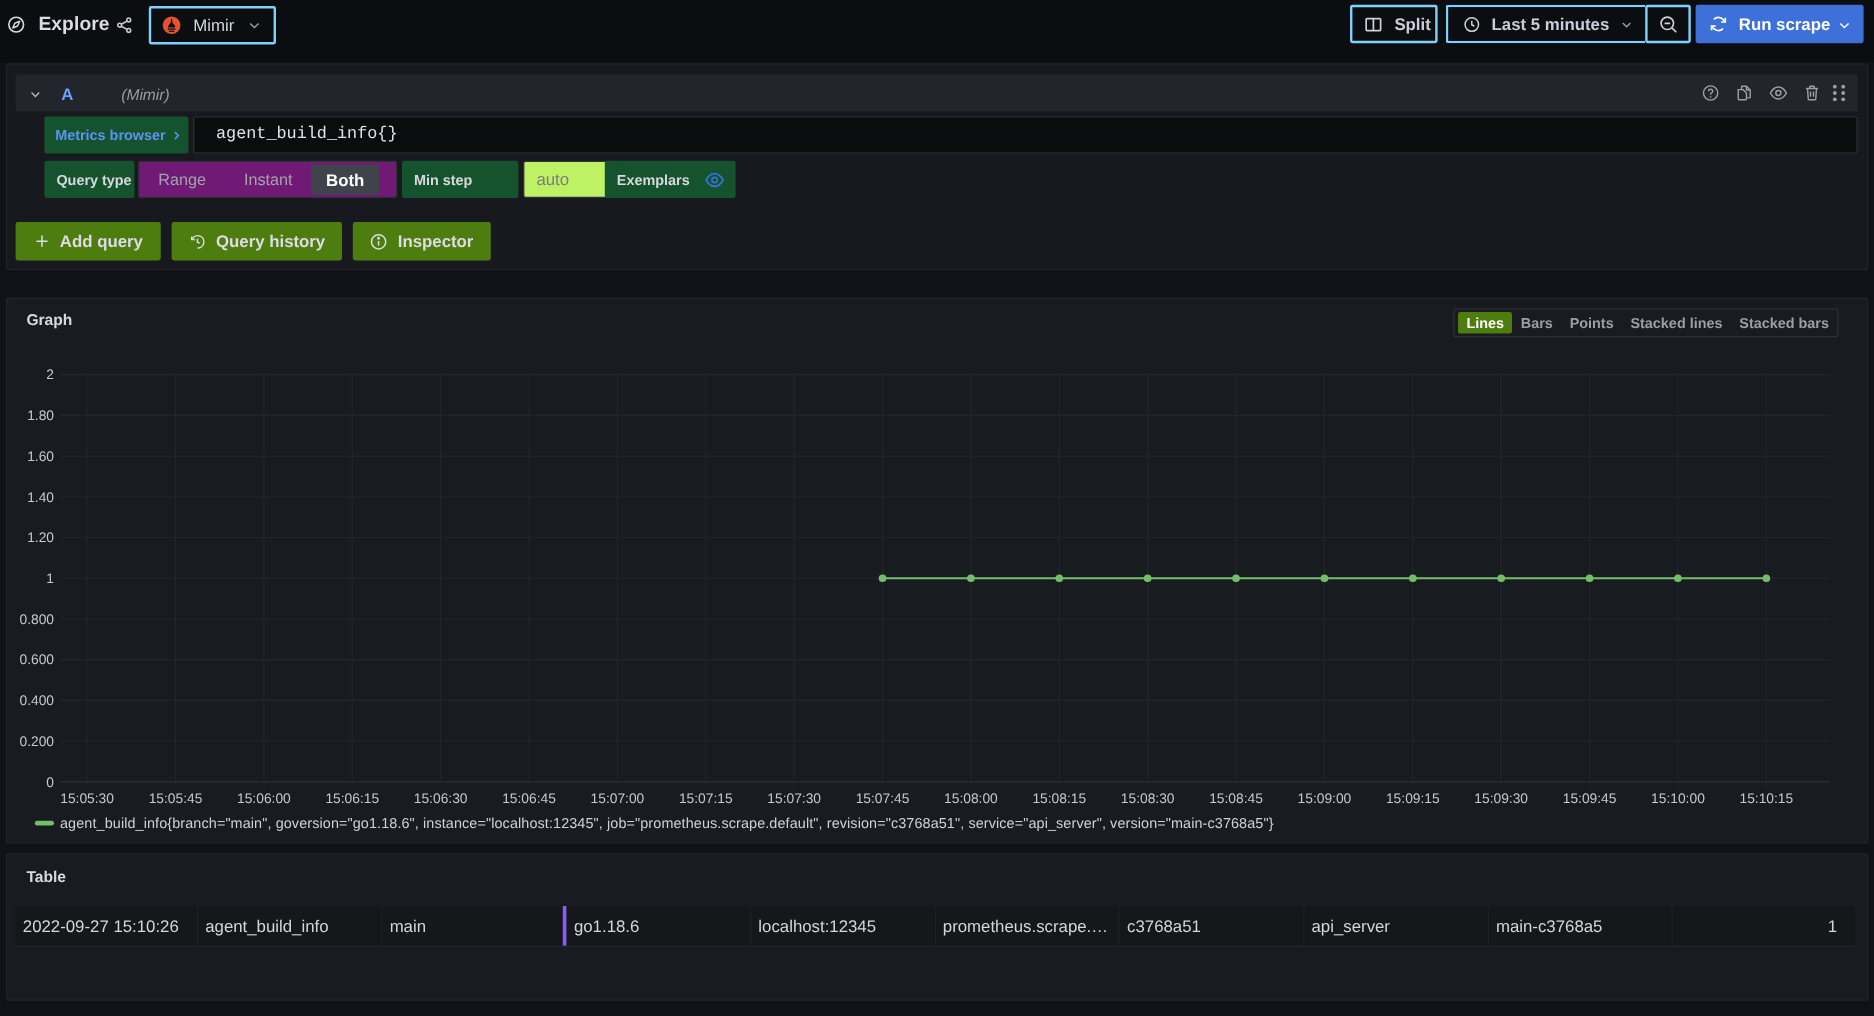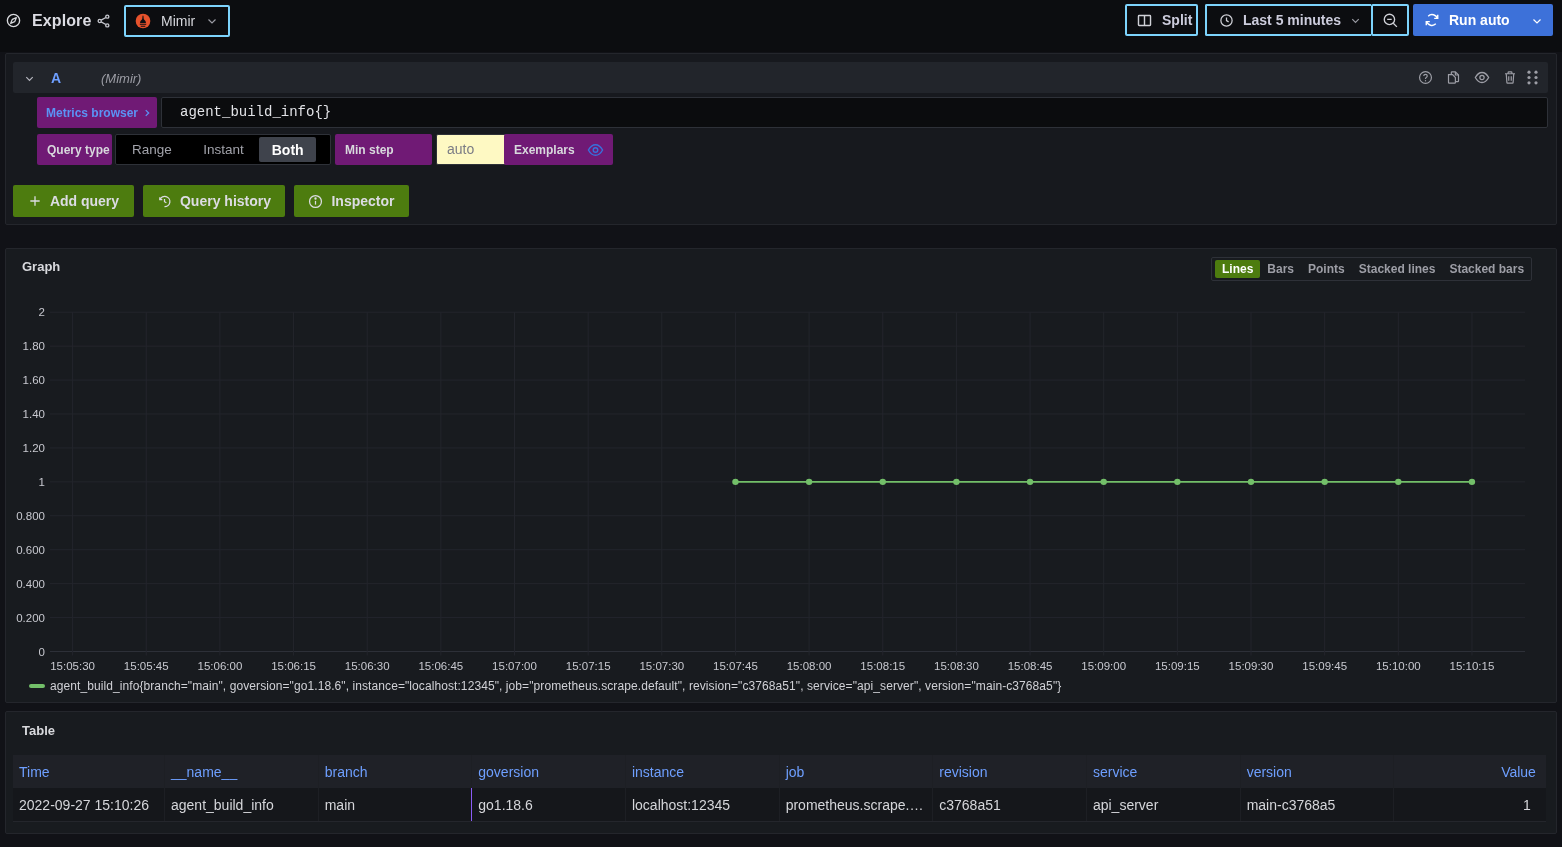--- a/index.html
+++ b/index.html
@@ -2,21 +2,21 @@
 <html><head>
 <meta charset="utf-8">
 <style>
 * { margin:0; padding:0; box-sizing:border-box; }
 html,body { width:1562px; height:847px; background:#111217; overflow:hidden;
   font-family:"Liberation Sans", sans-serif; }
 .abs { position:absolute; }
 body { position:relative; }
 .topbar { left:0; top:0; width:1562px; height:52px; background:#0c0d10; }
 .panel { background:#181b1f; border:1px solid #24262c; border-radius:2px; }
-.chip { background:#701a75; border-radius:2px; color:#d8d9dd; font-weight:bold;
+.chip { background:#14532d; border-radius:2px; color:#d8d9dd; font-weight:bold;
   font-size:12px; display:flex; align-items:center; white-space:nowrap; }
 .btn2 { background:#4d7c0f; border-radius:2px; color:#dcdce3; font-weight:500;
   font-size:14px; display:flex; align-items:center; justify-content:center; white-space:nowrap; }
 .obtn { background:transparent; border:2px solid #7dd3fc; border-radius:2px;
   color:#ccccdc; font-weight:500; font-size:14px; display:flex; align-items:center; white-space:nowrap; }
 svg { display:block; }
 </style>
 </head>
 <body>
 
@@ -71,21 +71,21 @@
       <path d="M15.9 15.9 L21 21 M7.3 10.5 h6.4"></path>
   </svg>
 </div>
 
 <div class="abs" style="left:1413px;top:4px;width:140px;height:32px;background:#3d71d9;border-radius:2px;display:flex;align-items:center;">
   <svg style="margin-left:11px" width="16" height="16" viewBox="0 0 24 24" fill="none" stroke="#ffffff" stroke-width="2.1">
     <path d="M20 10 A8.2 8.2 0 0 0 6.3 6.2 M4 14 A8.2 8.2 0 0 0 17.7 17.8"></path>
     <path d="M20.6 4.2 v5.3 h-5.3"></path>
     <path d="M3.4 19.8 v-5.3 h5.3"></path>
   </svg>
-  <span style="margin-left:9px;color:#fff;font-weight:bold;font-size:14px;">Run auto</span>
+  <span style="margin-left:9px;color:#fff;font-weight:bold;font-size:14px;">Run scrape</span>
   <svg style="position:absolute;right:10px;top:11px" width="12" height="12" viewBox="0 0 24 24" fill="none" stroke="#ffffff" stroke-width="2.4">
       <path d="M5 9 l7 7 7-7"></path>
     </svg>
 </div>
 
 <div class="abs" style="left:5px;top:53px;width:1552px;height:172px;background:#17191e;border:1px solid #24262c;border-radius:2px;"></div>
 
 <div class="abs" style="left:13px;top:62px;width:1535px;height:31px;background:#22252b;border-radius:2px;"></div>
 <svg class="abs" style="left:24px;top:73px" width="11" height="11" viewBox="0 0 24 24" fill="none" stroke="#b6b7bf" stroke-width="2.6">
     <path d="M5 9 l7 7 7-7"></path>
@@ -126,34 +126,34 @@
       <path d="M9 5 l7 7-7 7"></path>
     </svg>
 </div>
 <div class="abs" style="left:161px;top:97px;width:1387px;height:31px;background:#0b0c0e;border:1px solid #2e3138;border-radius:2px;">
   <div style="margin-left:18px;margin-top:6px;font-family:'Liberation Mono',monospace;font-size:14px;color:#e2e3e7;">agent_build_info{}</div>
 </div>
 
 <div class="abs chip" style="left:37px;top:134px;width:75px;height:31px;">
     <span style="margin-left:10px">Query type</span>
   </div>
-<div class="abs" style="left:115px;top:134px;width:216px;height:31px;background:#000000;border:1px solid #2e3138;border-radius:2px;display:flex;align-items:center;justify-content:flex-end;">
+<div class="abs" style="left:115px;top:134px;width:216px;height:31px;background:#701a75;border:1px solid #2e3138;border-radius:2px;display:flex;align-items:center;justify-content:flex-end;">
   <div style="width:76px;text-align:center;color:#a2a3ab;font-size:13.5px;">Range</div>
   <div style="width:76px;text-align:center;color:#a2a3ab;font-size:13.5px;">Instant</div>
   <div style="width:60px;height:25px;margin-right:14px;background:#3f434c;border-radius:2px;color:#fff;font-weight:bold;font-size:14px;display:flex;align-items:center;justify-content:center;">Both</div>
 </div>
 <div class="abs chip" style="left:335px;top:134px;width:97px;height:31px;gap:36px;">
   <span style="margin-left:10px">Min step</span>
   <svg style="margin-left:14px" width="13" height="13" viewBox="0 0 24 24" fill="none" stroke="#8e8f97" stroke-width="2">
     <circle cx="12" cy="12" r="9.5"></circle>
       <path d="M12 11 v6"></path>
       <circle cx="12" cy="7.5" r="0.8" fill="#8e8f97"></circle>
   </svg>
 </div>
-<div class="abs" style="left:436px;top:134px;width:84px;height:31px;background:#fef9c3;border:1px solid #2e3138;border-radius:2px;">
+<div class="abs" style="left:436px;top:134px;width:84px;height:31px;background:#bef264;border:1px solid #2e3138;border-radius:2px;">
   <div style="margin-left:10px;margin-top:6px;font-size:14px;color:#7b7c85;">auto</div>
 </div>
 <div class="abs chip" style="left:504px;top:134px;width:109px;height:31px;">
   <span style="margin-left:10px">Exemplars</span>
   <svg style="margin-left:12px" width="17" height="14" viewBox="0 0 24 18" fill="none" stroke="#3871dc" stroke-width="2">
     <path d="M2 9 C5 3.5 9 1.5 12 1.5 S19 3.5 22 9 C19 14.5 15 16.5 12 16.5 S5 14.5 2 9 Z"></path>
     <circle cx="12" cy="9" r="3.2"></circle>
   </svg>
 </div>
 
@@ -267,36 +267,24 @@
     <circle cx="1398.3" cy="233.85" r="3.2" fill="#73bf69"></circle>
     <circle cx="1471.95" cy="233.85" r="3.2" fill="#73bf69"></circle>
   </svg>
 
 <div class="abs" style="left:29px;top:684px;width:16px;height:4px;border-radius:2px;background:#73bf69;"></div>
 <div class="abs" style="left:50px;top:679px;font-size:12px;color:#d0d1d6;letter-spacing:0.085px;">agent_build_info{branch="main", goversion="go1.18.6", instance="localhost:12345", job="prometheus.scrape.default", revision="c3768a51", service="api_server", version="main-c3768a5"}</div>
 
 <div class="abs panel" style="left:5px;top:711px;width:1552px;height:123px;"></div>
 <div class="abs" style="left:22px;top:723px;font-size:13px;font-weight:bold;color:#d8d9dd;">Table</div>
 <div class="abs" style="left:13px;top:755px;width:1533px;">
-  <div style="display:flex;height:33px;background:#1f2127;color:#6e9fff;font-size:14px;">
-      <div style="width:152px;display:flex;align-items:center;overflow:hidden;white-space:nowrap;border-right:1px solid #1d1f24;padding-left:6px;">Time</div>
-      <div style="width:153.7px;display:flex;align-items:center;overflow:hidden;white-space:nowrap;border-right:1px solid #1d1f24;padding-left:6px;">__name__</div>
-      <div style="width:153.6px;display:flex;align-items:center;overflow:hidden;white-space:nowrap;border-right:1px solid #1d1f24;padding-left:6px;">branch</div>
-      <div style="width:153.7px;display:flex;align-items:center;overflow:hidden;white-space:nowrap;border-right:1px solid #1d1f24;padding-left:6px;">goversion</div>
-      <div style="width:153.7px;display:flex;align-items:center;overflow:hidden;white-space:nowrap;border-right:1px solid #1d1f24;padding-left:6px;">instance</div>
-      <div style="width:153.6px;display:flex;align-items:center;overflow:hidden;white-space:nowrap;border-right:1px solid #1d1f24;padding-left:6px;">job</div>
-      <div style="width:153.7px;display:flex;align-items:center;overflow:hidden;white-space:nowrap;border-right:1px solid #1d1f24;padding-left:6px;">revision</div>
-      <div style="width:153.7px;display:flex;align-items:center;overflow:hidden;white-space:nowrap;border-right:1px solid #1d1f24;padding-left:6px;">service</div>
-      <div style="width:153.6px;display:flex;align-items:center;overflow:hidden;white-space:nowrap;border-right:1px solid #1d1f24;padding-left:6px;">version</div>
-      <div style="width:151.7px;display:flex;align-items:center;overflow:hidden;white-space:nowrap;justify-content:flex-end;padding-right:10px;">Value</div>
-    </div>
   <div style="display:flex;height:34px;color:#d5d6da;font-size:14px;border-bottom:1px solid #24262c;background:#15171b;">
       <div style="width:152px;display:flex;align-items:center;overflow:hidden;white-space:nowrap;border-right:1px solid #1d1f24;padding-left:6px;">2022-09-27 15:10:26</div>
       <div style="width:153.7px;display:flex;align-items:center;overflow:hidden;white-space:nowrap;border-right:1px solid #1d1f24;padding-left:6px;">agent_build_info</div>
-      <div style="width:153.6px;display:flex;align-items:center;overflow:hidden;white-space:nowrap;border-right:1px solid #8b5cf6;padding-left:6px;text-align:center;">main</div>
+      <div style="width:153.6px;display:flex;align-items:center;overflow:hidden;white-space:nowrap;border-right:3px solid #8b5cf6;padding-left:6px;text-align:center;">main</div>
       <div style="width:153.7px;display:flex;align-items:center;overflow:hidden;white-space:nowrap;border-right:1px solid #1d1f24;padding-left:6px;">go1.18.6</div>
       <div style="width:153.7px;display:flex;align-items:center;overflow:hidden;white-space:nowrap;border-right:1px solid #1d1f24;padding-left:6px;">localhost:12345</div>
       <div style="width:153.6px;display:flex;align-items:center;overflow:hidden;white-space:nowrap;border-right:1px solid #1d1f24;padding-left:6px;">prometheus.scrape.…</div>
       <div style="width:153.7px;display:flex;align-items:center;overflow:hidden;white-space:nowrap;border-right:1px solid #1d1f24;padding-left:6px;">c3768a51</div>
       <div style="width:153.7px;display:flex;align-items:center;overflow:hidden;white-space:nowrap;border-right:1px solid #1d1f24;padding-left:6px;">api_server</div>
       <div style="width:153.6px;display:flex;align-items:center;overflow:hidden;white-space:nowrap;border-right:1px solid #1d1f24;padding-left:6px;">main-c3768a5</div>
       <div style="width:151.7px;display:flex;align-items:center;overflow:hidden;white-space:nowrap;justify-content:flex-end;padding-right:15px;">1</div>
     </div>
 </div>
 

